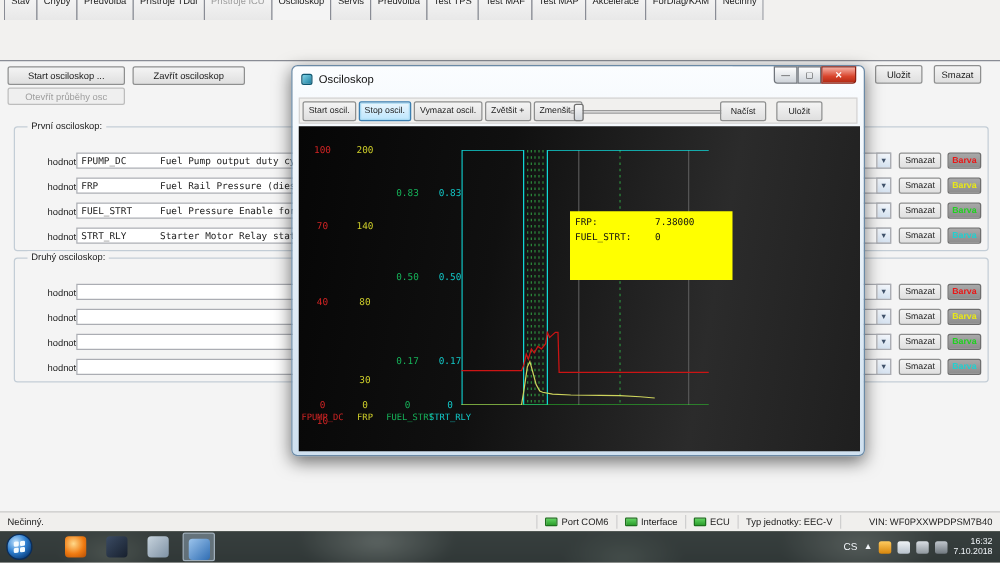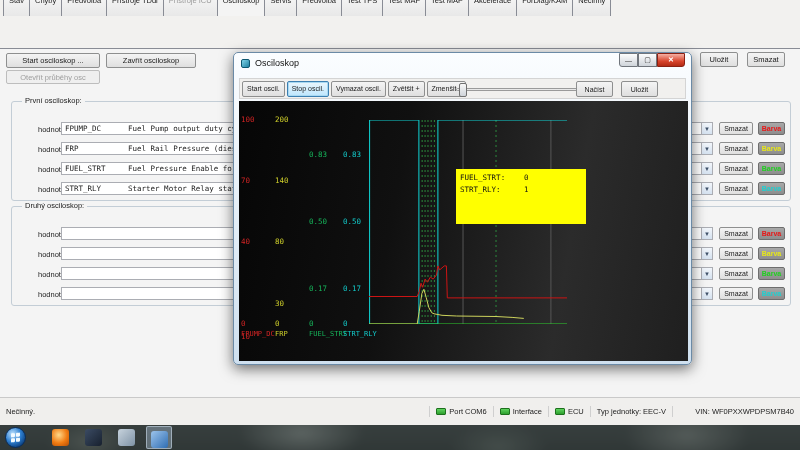--- a/index.html
+++ b/index.html
@@ -40,21 +40,21 @@
   #group2 { top:157px; height:100px; }
   .g-row { position:absolute; left:0; right:0; height:14px; }
   .g-row .row-label { position:absolute; left:26px; top:3px; font-size:7.5px; }
   .g-row .row-field { position:absolute; left:49px; top:0; width:652px; height:13px; background:#fff; border:1px solid #abadb3; display:flex; align-items:center; overflow:hidden; font-family:"DejaVu Sans Mono", monospace; font-size:7.5px; }
   .g-row .row-field .f-name { width:66px; padding-left:3px; flex:none; }
   .g-row .row-field .f-desc { white-space:nowrap; }
   .g-row .row-combo-arrow { position:absolute; left:689px; top:0; width:12px; height:13px; border:1px solid #abadb3; background:linear-gradient(#f2f6fb,#d5e2f0); display:flex; align-items:center; justify-content:center; font-size:6px; color:#41536b; }
   .g-row .btn-del { position:absolute; left:707px; top:0; width:34px; height:13px; font-size:7px; }
   .g-row .btn-color { position:absolute; left:746px; top:0; width:27px; height:13px; font-size:7px; font-weight:bold; background:linear-gradient(#a8a8a8,#8d8d8d); border:1px solid #6e6e6e; border-radius:2px; display:flex; align-items:center; justify-content:center; }
 
-  .statusbar { position:absolute; left:0; right:0; bottom:0; height:28px; background:#f0efed; border-top:1px solid #c9c9c9; display:flex; align-items:center; font-size:7.5px; }
+  .statusbar { position:absolute; left:0; right:0; bottom:0; height:16px; background:#f0efed; border-top:1px solid #c9c9c9; display:flex; align-items:center; font-size:7.5px; }
   .statusbar .state { padding-left:6px; flex:1; }
   .sb-cell { display:flex; align-items:center; gap:3px; padding:0 6px; border-left:1px solid #cfcfcf; height:11px; white-space:nowrap; }
   .led { width:10px; height:7px; background:linear-gradient(#5fd45f,#2d9e2d); border:1px solid #1d701d; border-radius:1px; }
 
   
   #dialog { position:absolute; left:233px; top:52px; width:459px; height:313px; background:linear-gradient(#fbfdff,#cfe0ef); border:1px solid #6b8aa6; border-radius:5px; box-shadow:0 4px 14px rgba(0,0,0,.55); z-index:10; }
   .dlg-titlebar { height:20px; display:flex; align-items:center; padding-left:7px; }
   .dlg-icon { width:9px; height:9px; background:linear-gradient(135deg,#7fd4e8,#1d7fa0); border:1px solid #0c5670; border-radius:2px; margin-right:5px; }
   .dlg-title { font-size:9px; color:#111; flex:1; }
   .dlg-controls { display:flex; margin-right:6px; margin-top:-6px; }
@@ -63,21 +63,21 @@
   .dlg-btn.close { width:28px; background:linear-gradient(#f5b0a4,#d8442c 60%,#b22a14); color:#fff; font-weight:bold; border-color:#8a2013; border-radius:0 0 3px 0; }
   .dlg-toolbar { position:absolute; left:5px; top:25px; right:5px; height:21px; background:#f1f0ee; border:1px solid #d4d4d4; display:flex; align-items:center; padding-left:2px; }
   .dlg-toolbar .btn { height:16px; padding:0 4px; margin-right:2px; font-size:7px; }
   .btn.focused { border-color:#3c7fb1; background:linear-gradient(#eaf6fd,#bee6fd); box-shadow:0 0 0 1px #a9d9f2 inset; }
   .slider { position:absolute; left:216px; top:9px; width:132px; height:3px; background:#e8e8e8; border:1px solid #9a9a9a; border-radius:2px; }
   .slider-thumb { position:absolute; left:2px; top:-6px; width:8px; height:14px; background:linear-gradient(#f8f8f8,#cfd4da); border:1px solid #707070; border-radius:2px; }
   #btn-load { position:absolute; right:70px; top:2px; width:37px; height:16px; }
   #btn-save-dlg { position:absolute; right:25px; top:2px; width:37px; height:16px; }
 
   .chart { position:absolute; left:5px; top:48px; width:449px; height:260px; background:linear-gradient(100deg,#060606 0%,#101010 35%,#2b2b2b 72%,#1f1f1f 100%); overflow:hidden; font-family:"DejaVu Sans Mono", monospace; }
-  .axis-col { position:absolute; top:0; width:34px; height:100%; text-align:left; font-size:7.5px; }
+  .axis-col { position:absolute; top:0; width:34px; height:100%; text-align:center; font-size:7.5px; }
   .axis-col span { position:absolute; left:0; width:100%; white-space:nowrap; }
   #plot-svg { position:absolute; left:130px; top:19px; }
   #tooltip { position:absolute; left:217px; top:68px; width:130px; height:55px; background:#ffff00; color:#111; padding:3px 4px; font-size:7.5px; line-height:12px; }
   #tooltip .tt-row { display:flex; }
   #tooltip .tt-name { width:64px; }
 
   
   #taskbar { position:absolute; left:0; right:0; bottom:0; height:25px; overflow:hidden; }
   #tb-wallpaper { position:absolute; inset:-10px; background:
       radial-gradient(60px 30px at 12% 60%, #7c8577, transparent 70%),
@@ -302,26 +302,26 @@
         <line x1="62.196" x2="62.196" y1="0" y2="204" stroke="#2c8a3c" stroke-width="1" stroke-dasharray="2,3"></line>
         <line x1="65.408" x2="65.408" y1="0" y2="204" stroke="#2c8a3c" stroke-width="1" stroke-dasharray="2,3"></line>
         <line x1="127.02" x2="127.02" y1="0" y2="204" stroke="#2c8a3c" stroke-width="1" stroke-dasharray="2,3"></line>
         <polyline points="0.6,204.0 0.6,0.0 49.9,0.0 49.9,204.0 68.9,204.0 68.9,0.0 198.0,0.0" fill="none" stroke="#10d6d6" stroke-width="1"></polyline>
         <polyline points="0.0,204.0 198.0,204.0" fill="none" stroke="#2fd32f" stroke-width="1"></polyline>
         <polyline points="0.0,204.0 48.2,204.0 50.2,191.8 52.9,173.4 54.9,169.3 57.2,177.5 59.9,187.7 62.8,192.8 65.1,193.8 73.0,195.3 87.6,196.0 111.0,196.3 127.0,196.5 143.1,197.4 154.8,198.4" fill="none" stroke="#cdd35c" stroke-width="1"></polyline>
         <polyline points="0.0,176.5 48.2,176.5 50.2,171.4 52.0,163.2 53.7,167.3 56.1,159.1 58.4,162.2 61.3,157.1 64.2,159.1 67.5,155.0 68.9,145.9 70.7,149.9 73.0,147.9 75.3,145.9 77.4,145.9 78.3,177.9 198.0,177.9" fill="none" stroke="#cc1414" stroke-width="1"></polyline>
       </svg>
     <div id="tooltip">
         <div class="tt-row">
+          <span class="tt-name">FRP:</span>
+          <span>7.38000</span>
+        </div>
+        <div class="tt-row">
           <span class="tt-name">FUEL_STRT:</span>
           <span>0</span>
-        </div>
-        <div class="tt-row">
-          <span class="tt-name">STRT_RLY:</span>
-          <span>1</span>
         </div>
       </div>
   </div>
 </div>
 
 <div id="taskbar">
   <div id="tb-wallpaper"></div>
   <div id="tb-overlay"></div>
   <div class="start-orb">
       <div class="orb-flag">
@@ -330,13 +330,25 @@
         <i></i>
         <i></i>
       </div>
     </div>
   <div class="tb-icon" style="left:52px;background:radial-gradient(circle at 40% 35%,#ffd98a,#f07b12 55%,#b34d05)"></div>
   <div class="tb-icon" style="left:85px;background:linear-gradient(135deg,#3b4b63,#17202e)"></div>
   <div class="tb-icon" style="left:118px;background:linear-gradient(135deg,#c7d3dd,#7e92a5)"></div>
   <div class="tb-slot active" style="left:146px">
       <div class="tb-icon" style="left:4px;background:linear-gradient(135deg,#9cc4ec,#2f6db3)"></div>
     </div>
+  <div class="tray">
+    <span class="tray-lang">CS</span>
+    <span class="tray-arrow">▲</span>
+    <span class="tray-ico" style="background:linear-gradient(#ffca5f,#d8860b)"></span>
+    <span class="tray-ico" style="background:linear-gradient(#eef2f5,#b8c2cc);position:relative"></span>
+    <span class="tray-ico" style="background:linear-gradient(#d8dde2,#8f979e)"></span>
+    <span class="tray-ico" style="background:linear-gradient(#c0c6cc,#70787f)"></span>
+    <div class="clock">
+      <div>16:32</div>
+      <div>7.10.2018</div>
+    </div>
+  </div>
 </div>
 
 </body></html>

